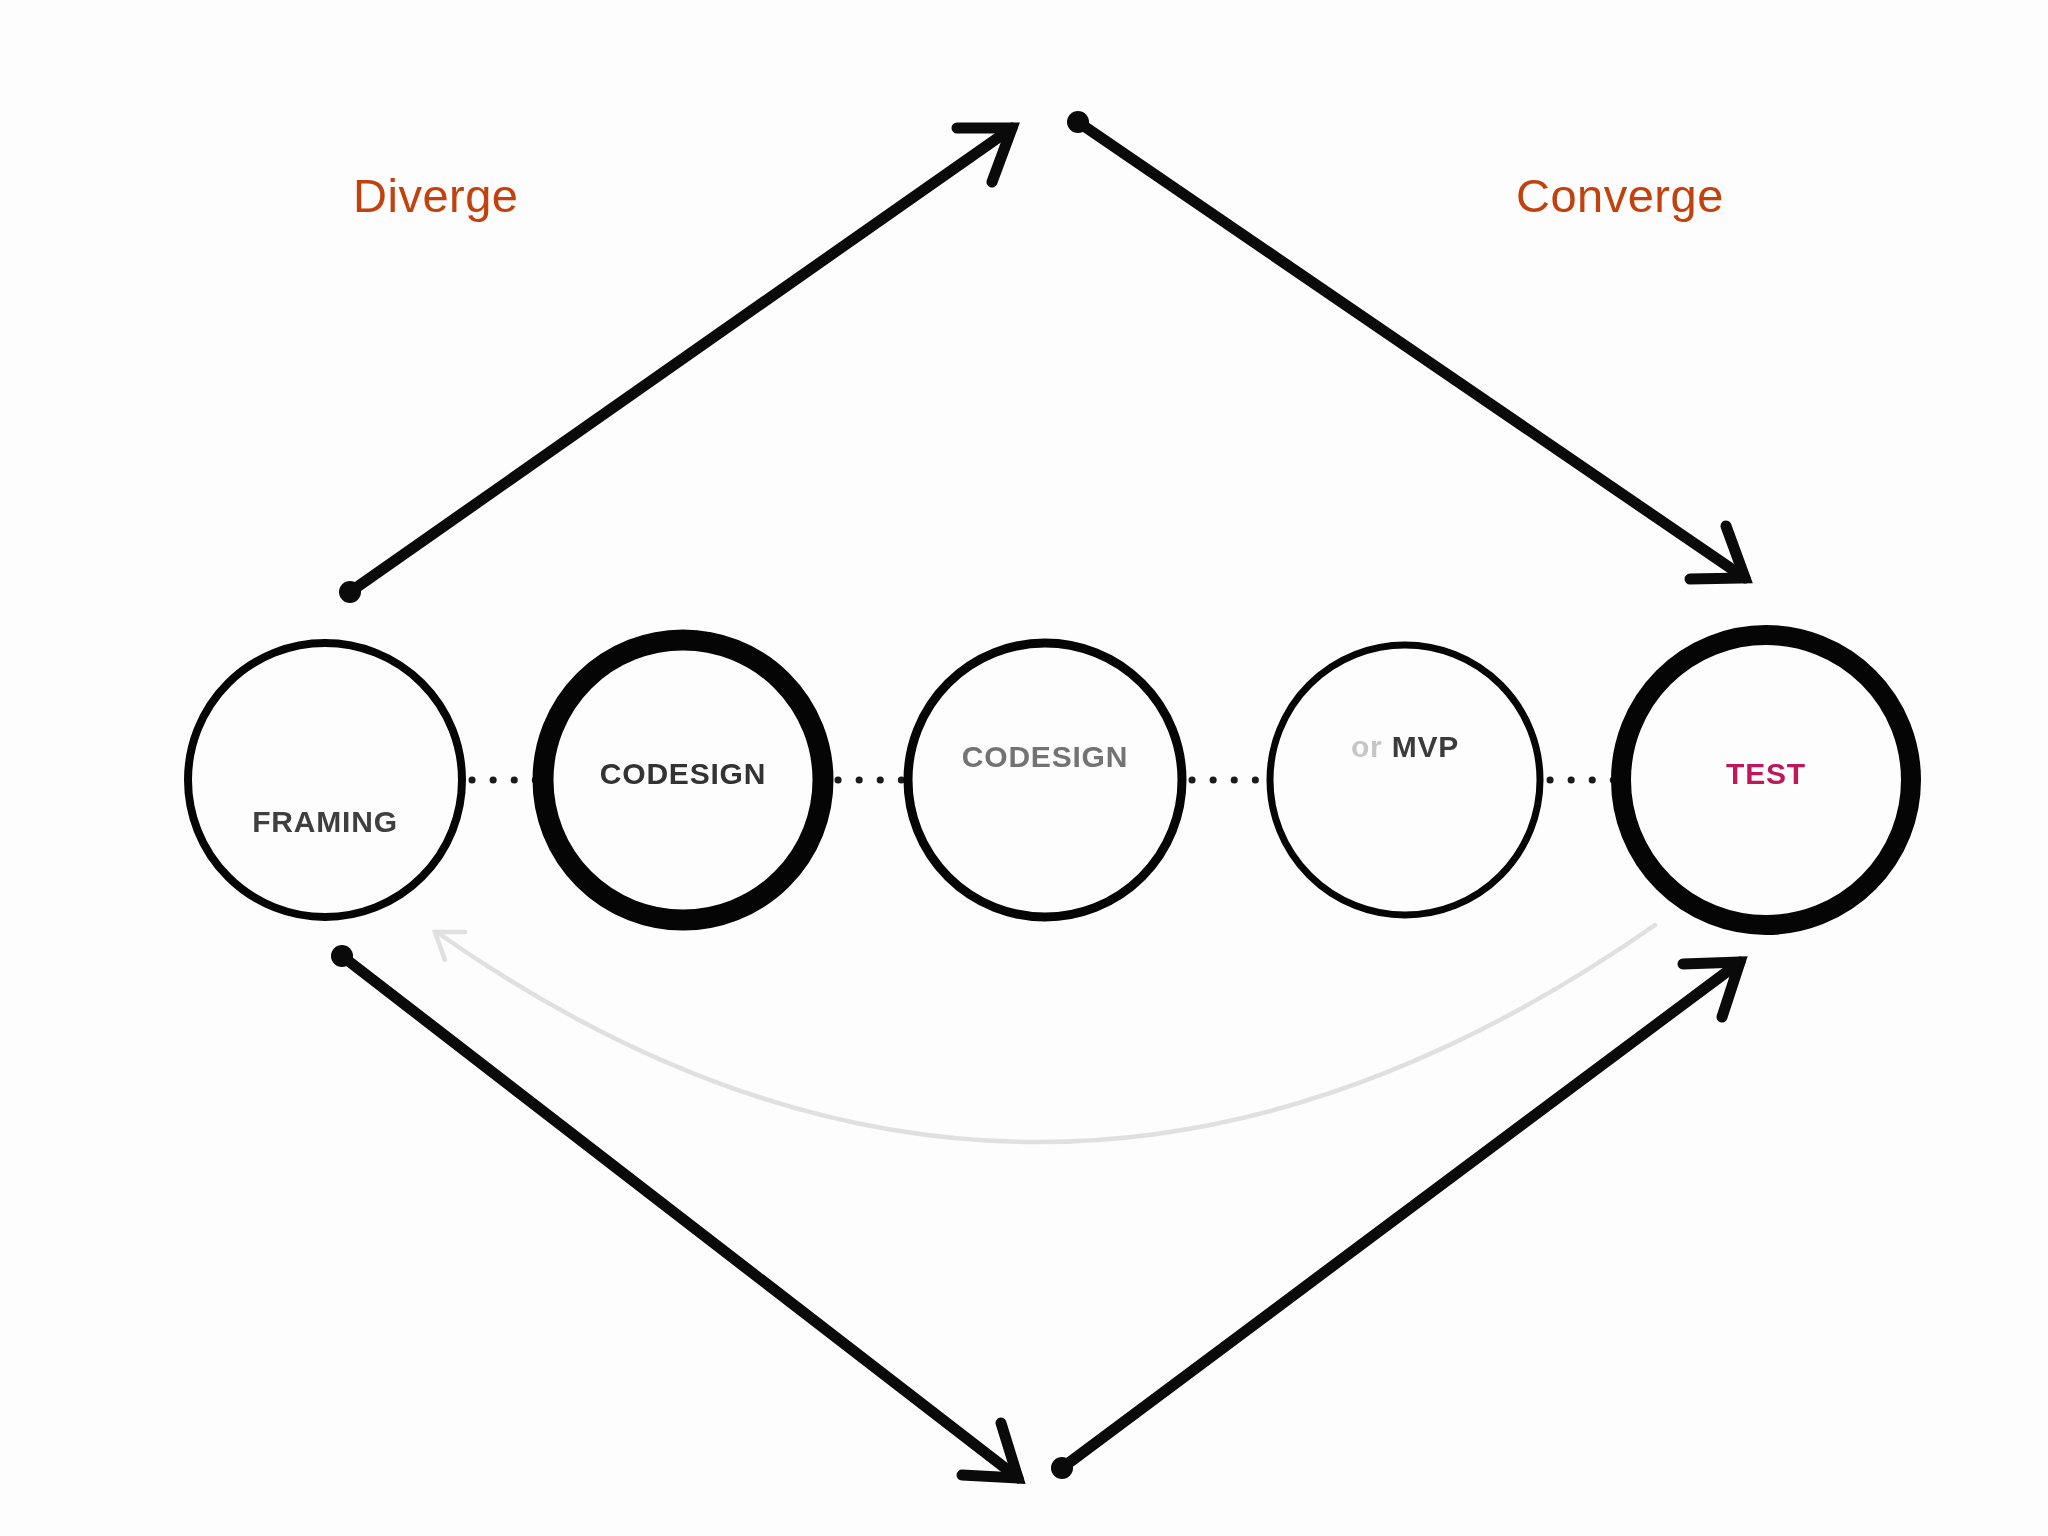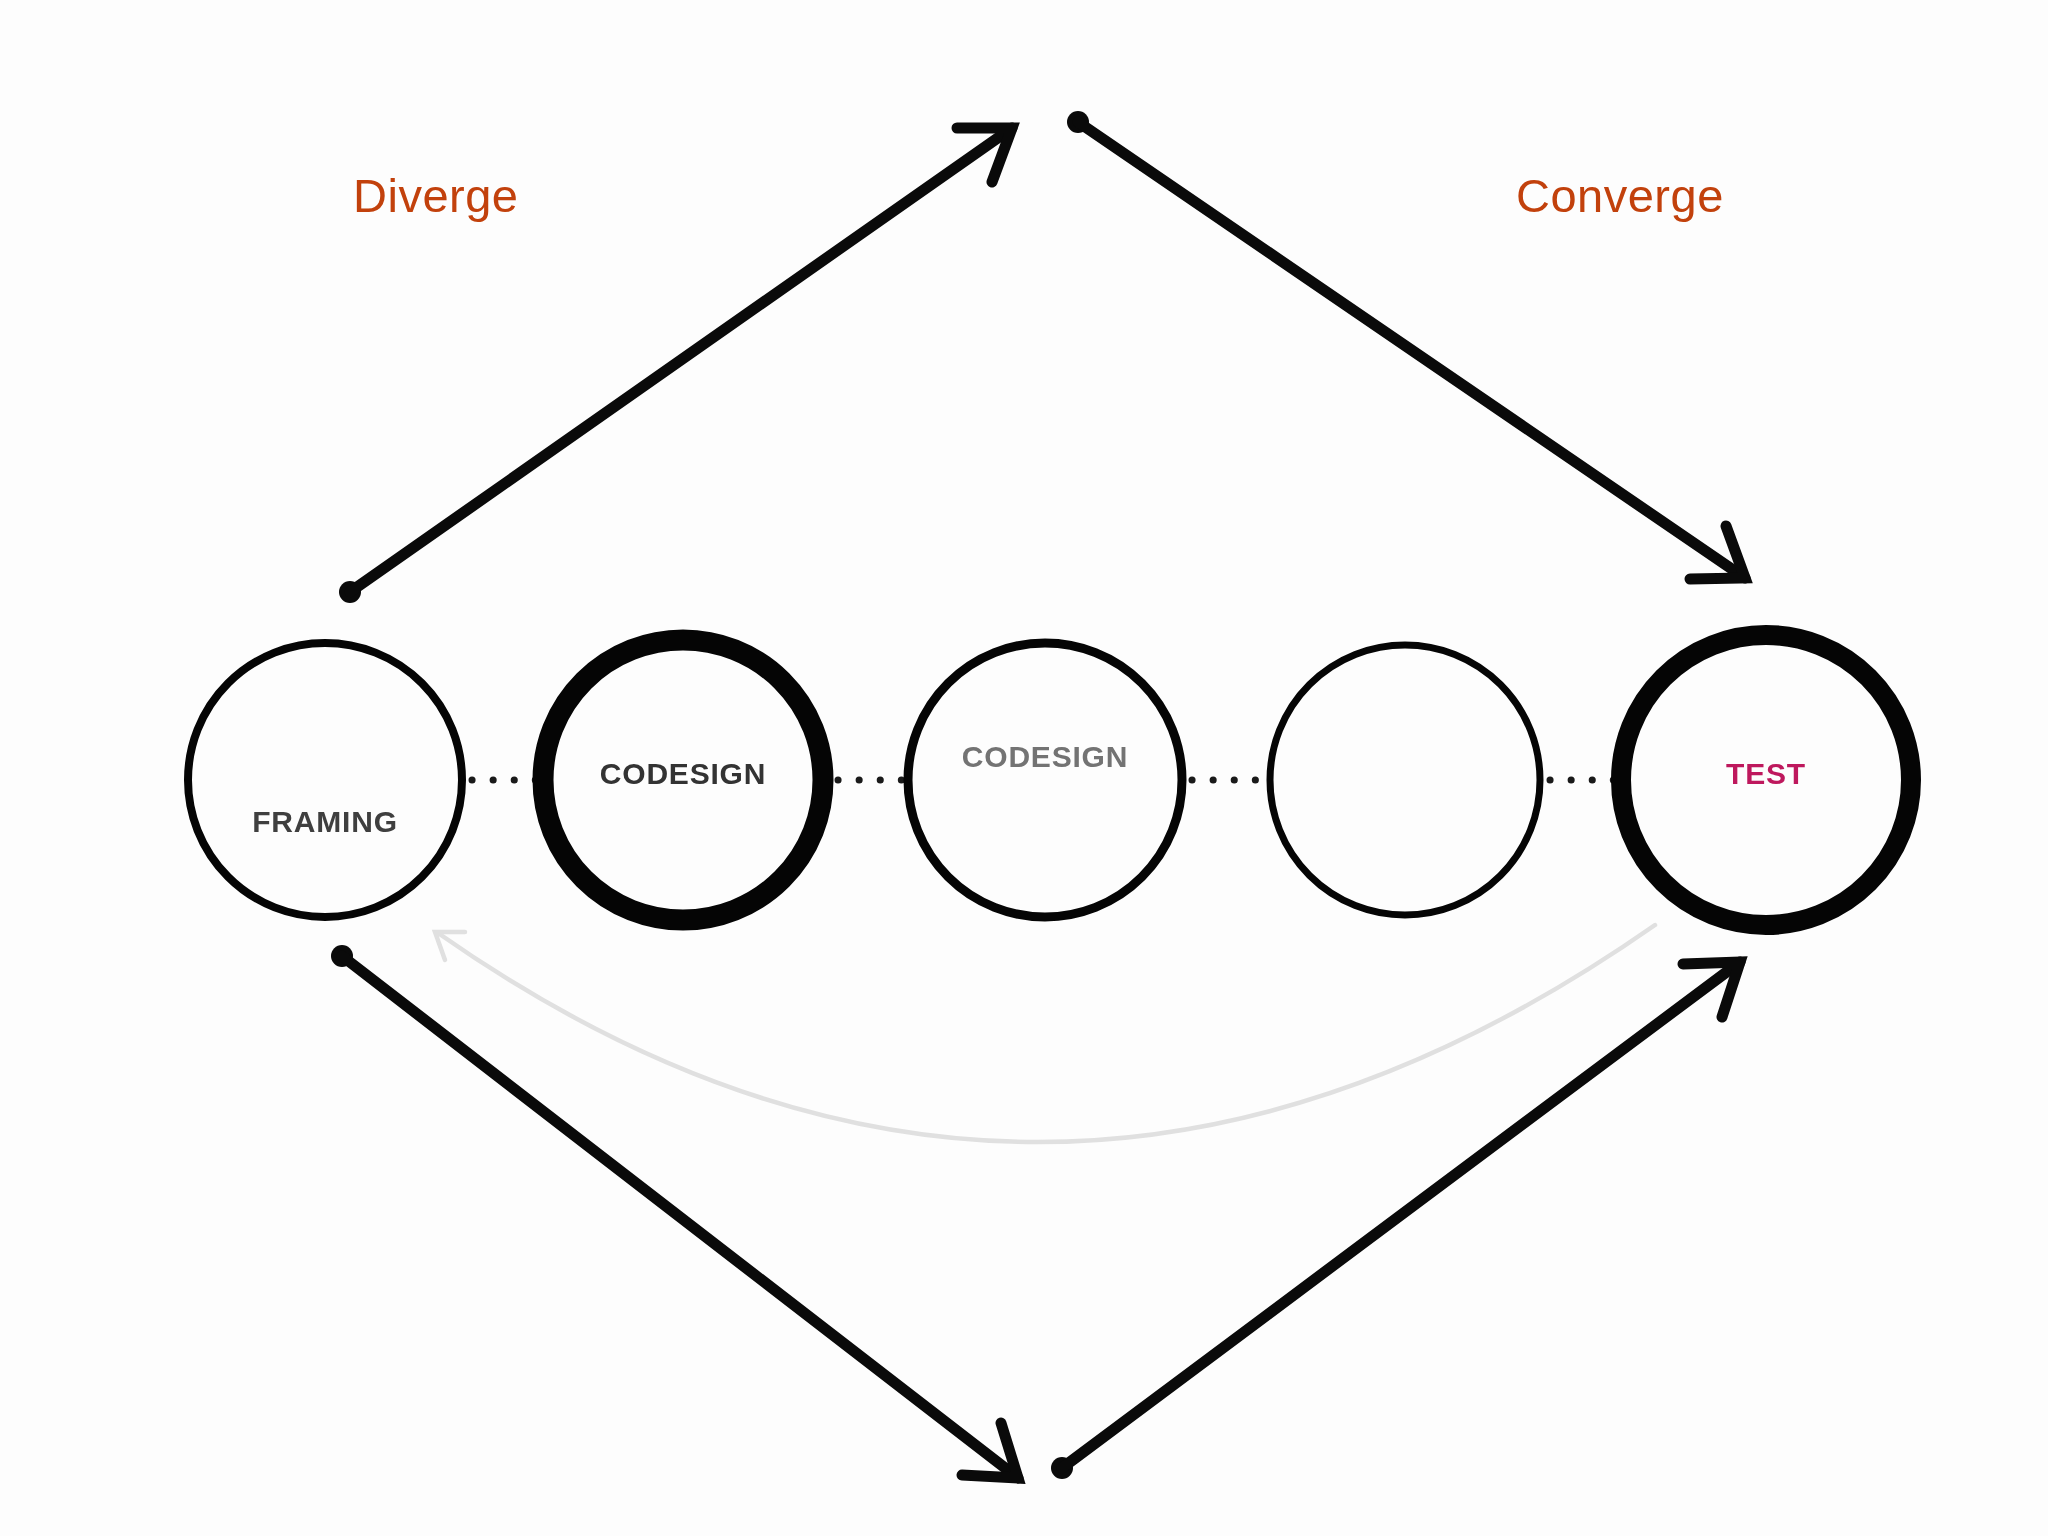--- a/index.html
+++ b/index.html
@@ -95,17 +95,18 @@
   </svg>
 
   <div class="phase-label diverge">Diverge</div>
   <div class="phase-label converge">Converge</div>
 
   <div class="stage-label stage-framing">FRAMING</div>
   <div class="stage-label stage-research">CODESIGN</div>
   <div class="stage-label stage-codesign">CODESIGN</div>
 
   <div class="stage-label stage-prototype">
+    <span class="line"><span class="muted-or">or</span> <span class="dark-alt">MVP</span></span>
   </div>
 
   <div class="stage-label stage-test">TEST</div>
 
 </div>
 
 </body></html>

